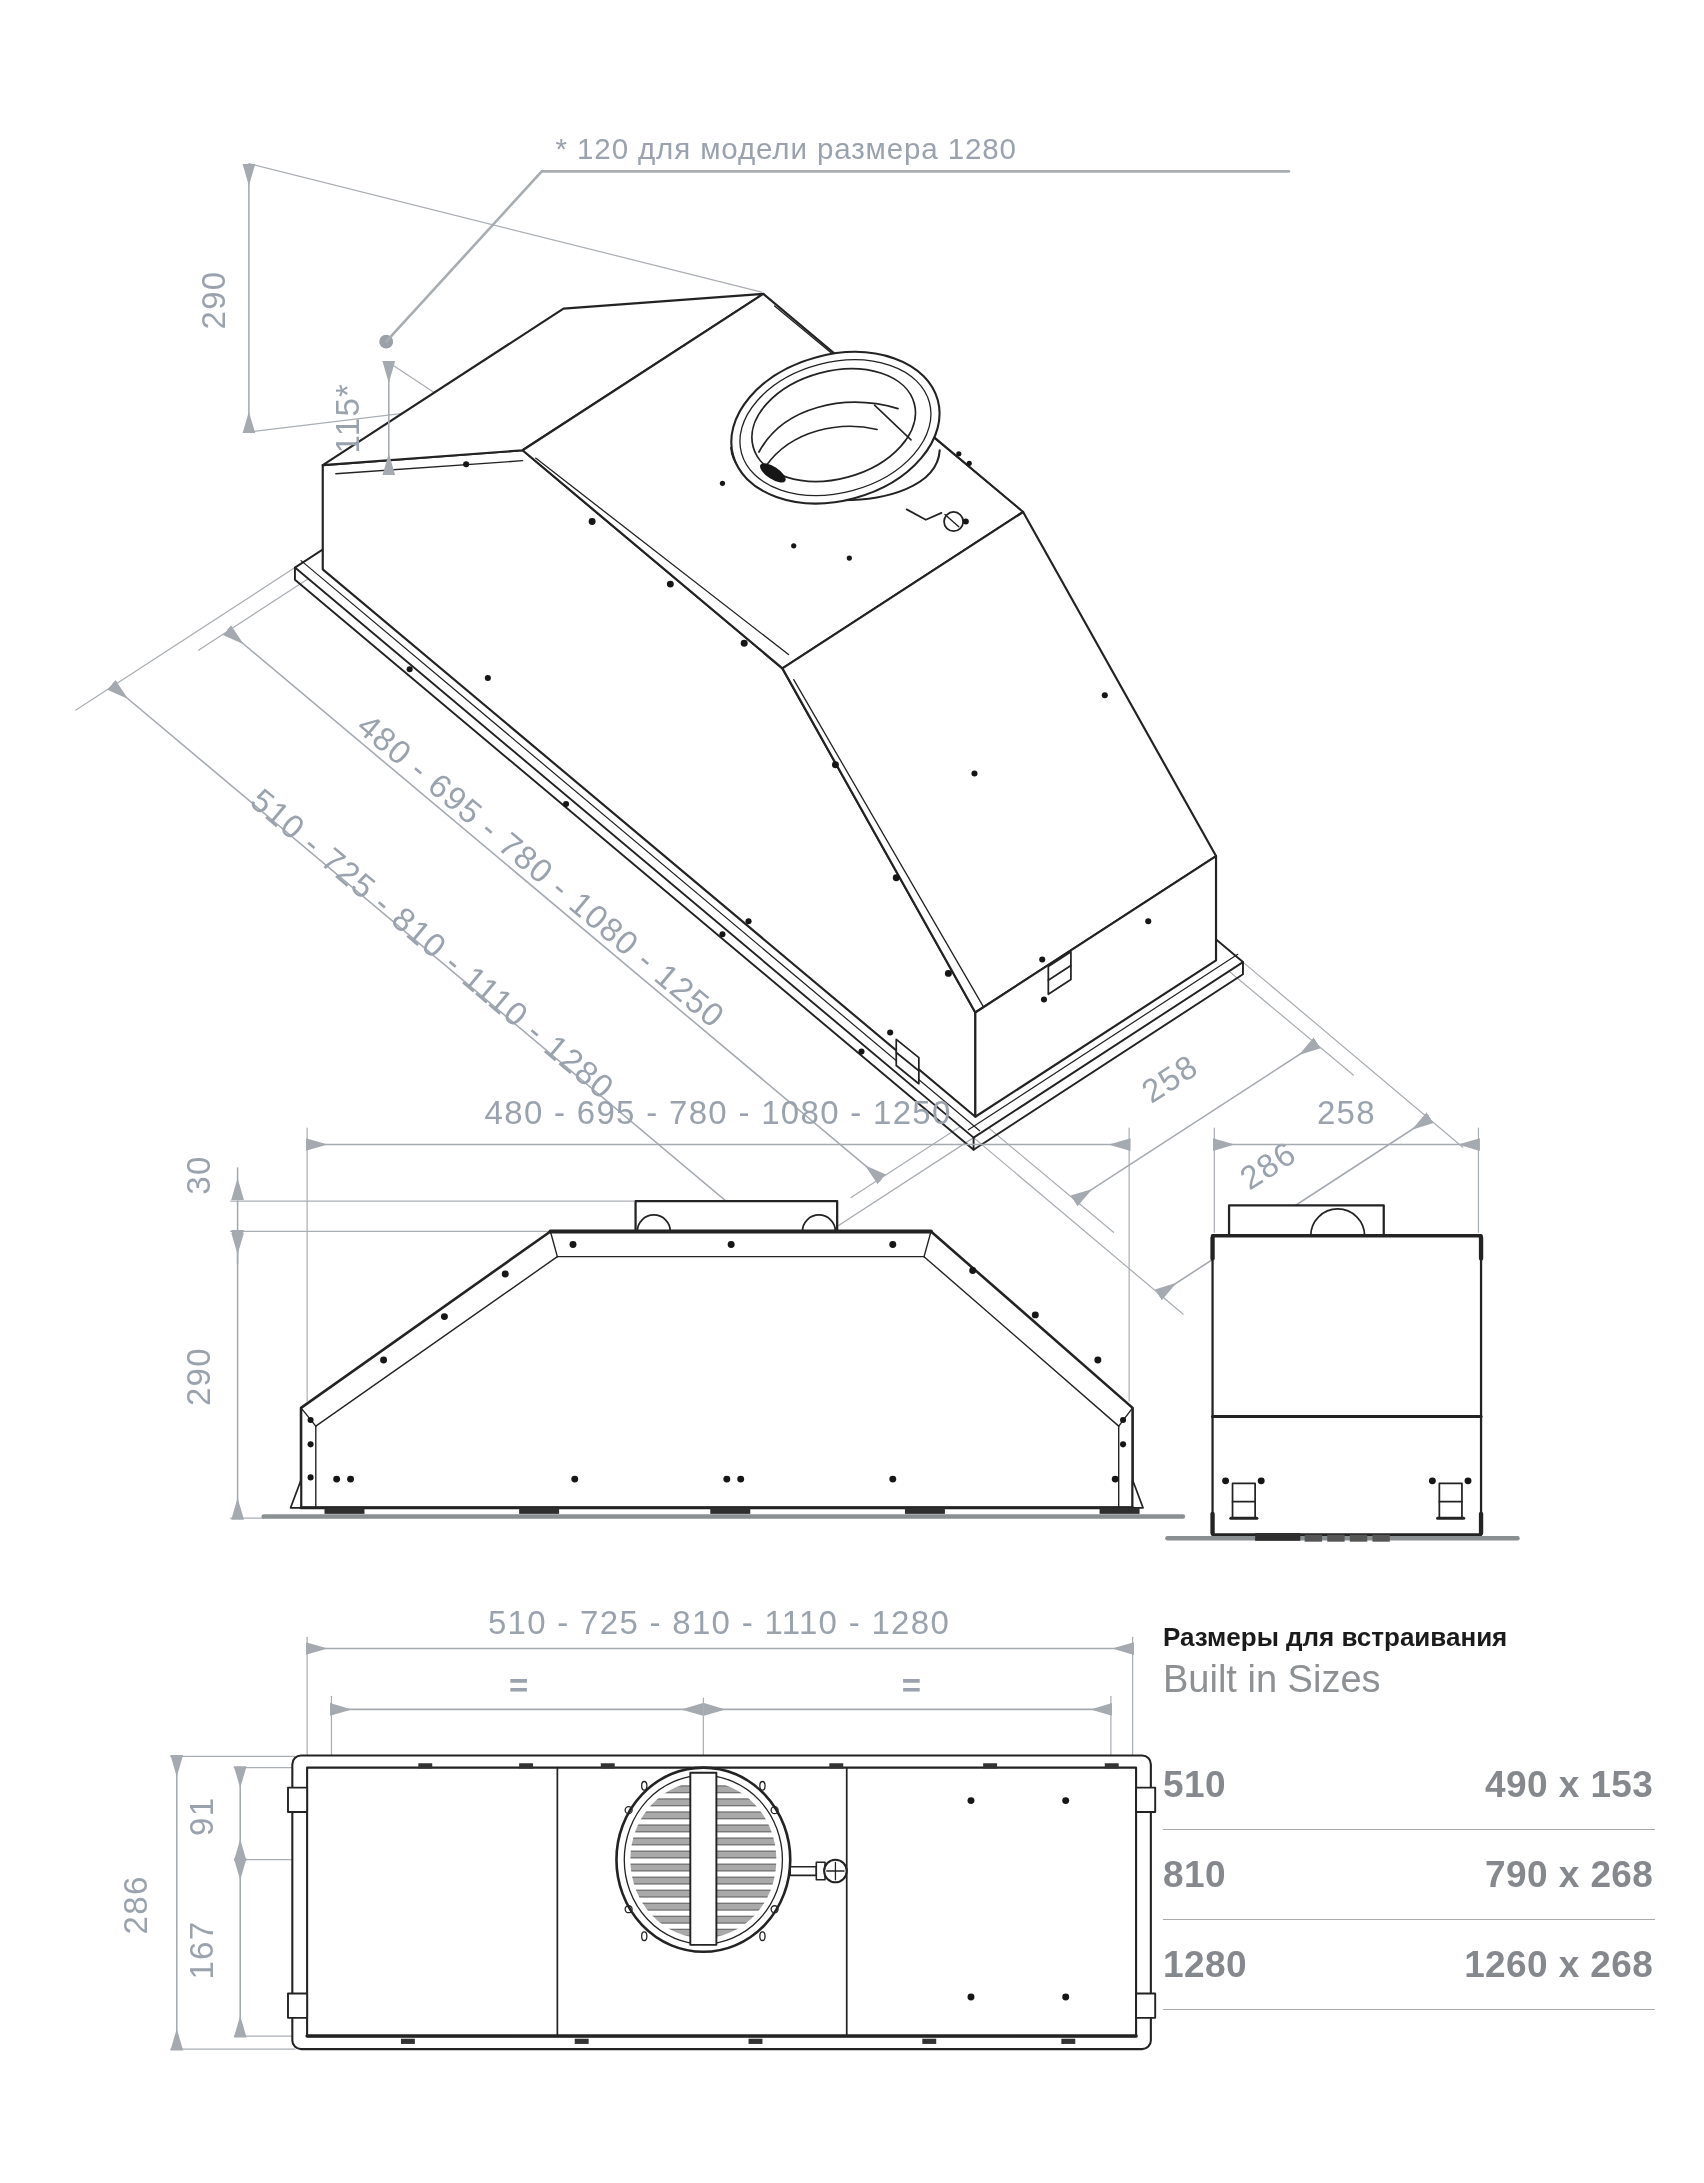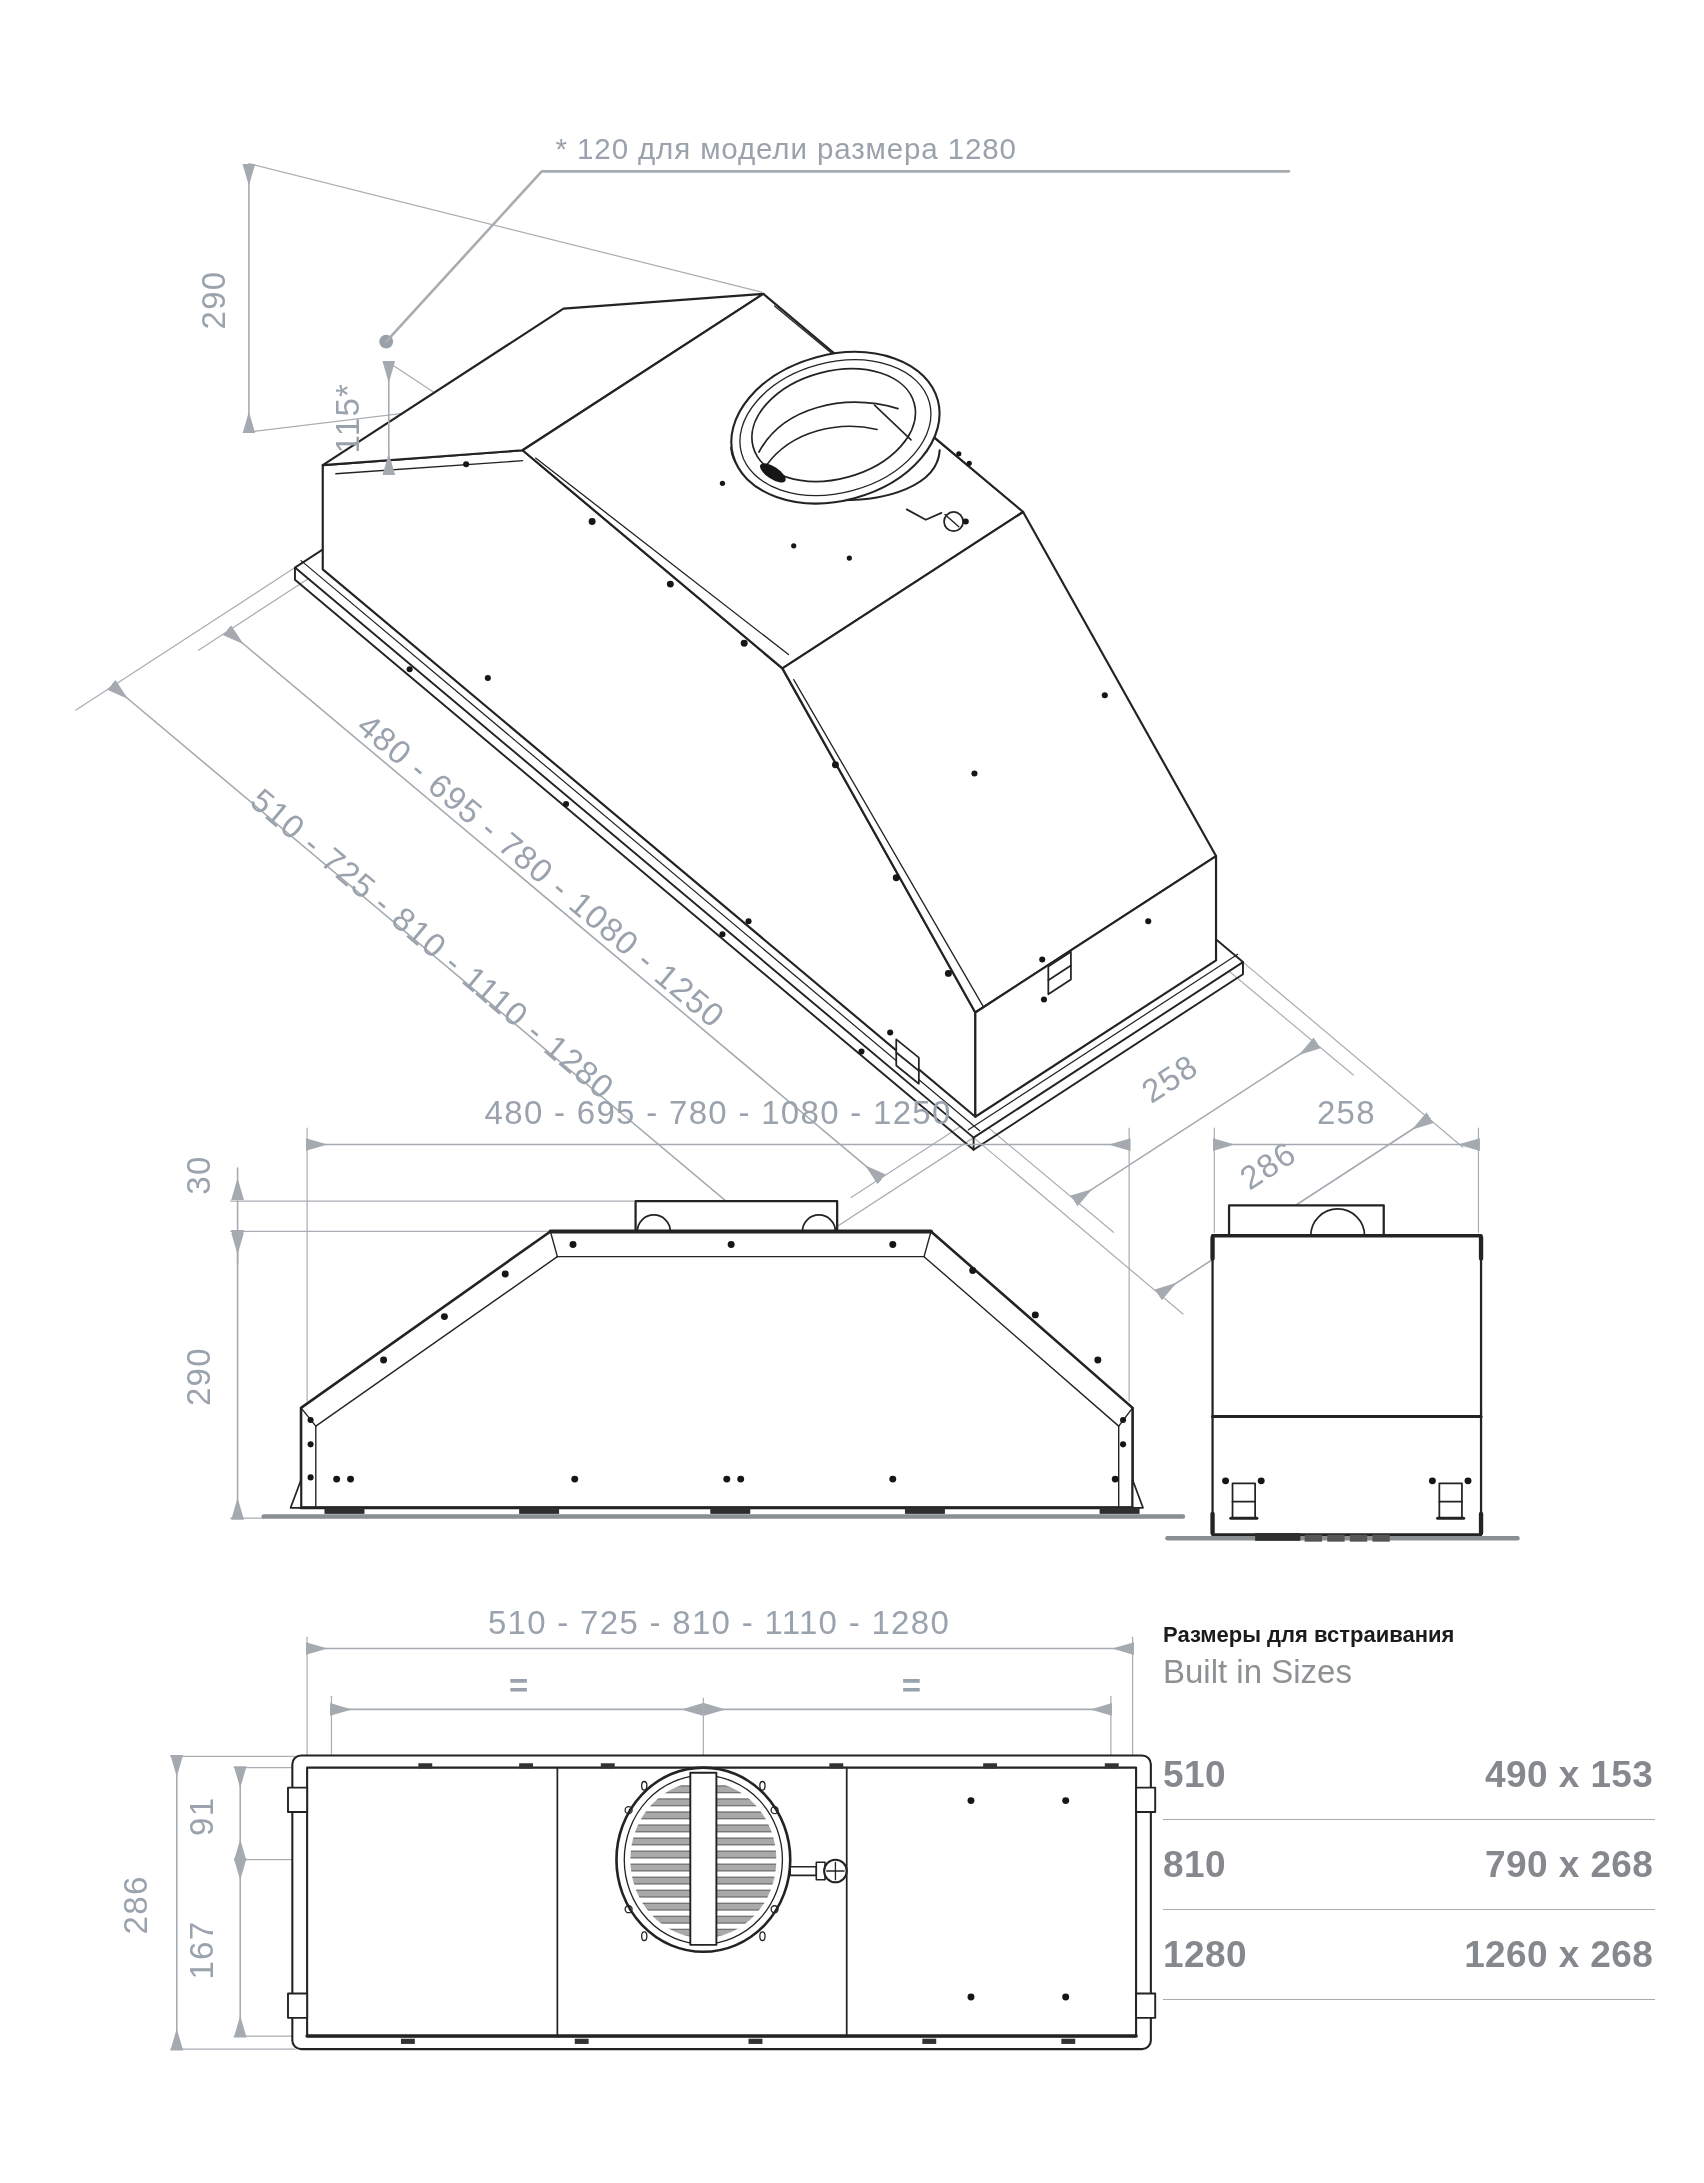--- a/index.html
+++ b/index.html
@@ -4,22 +4,22 @@
 <style>
   html,body{margin:0;padding:0;background:#ffffff;}
   .page{position:relative;width:1704px;height:2184px;background:#fff;overflow:hidden;
         font-family:"Liberation Sans", sans-serif;padding-left:36px;}
   svg text{font-family:"Liberation Sans", sans-serif;}
   .dimtxt{fill:#9aa3ad;font-size:38px;letter-spacing:1.5px;}
   .notetxt{fill:#9aa3ad;font-size:34px;letter-spacing:1px;}
   .eqtxt{fill:#9aa3ad;font-size:38px;font-weight:bold;letter-spacing:1px;}
   
   .sizes{position:absolute;left:1163px;top:1623px;width:492px;}
-  .sizes .title{font-size:22px;font-weight:bold;color:#1b1b1b;line-height:1.1;}
-  .sizes .subtitle{font-size:33px;color:#8d9194;margin-top:7px;line-height:1.1;}
+  .sizes .title{font-size:26px;font-weight:bold;color:#1b1b1b;line-height:1.1;}
+  .sizes .subtitle{font-size:38px;color:#8d9194;margin-top:7px;line-height:1.1;}
   .sizes .rows{margin-top:40px;}
   .sizes .row{display:flex;justify-content:space-between;align-items:flex-start;
               padding:23.5px 1.7px 23.5px 0;border-bottom:1.7px solid #a7abae;
               font-size:37px;font-weight:bold;color:#85898d;letter-spacing:0.4px;}
 </style>
 </head>
 <body>
 
 <div class="page">
 

